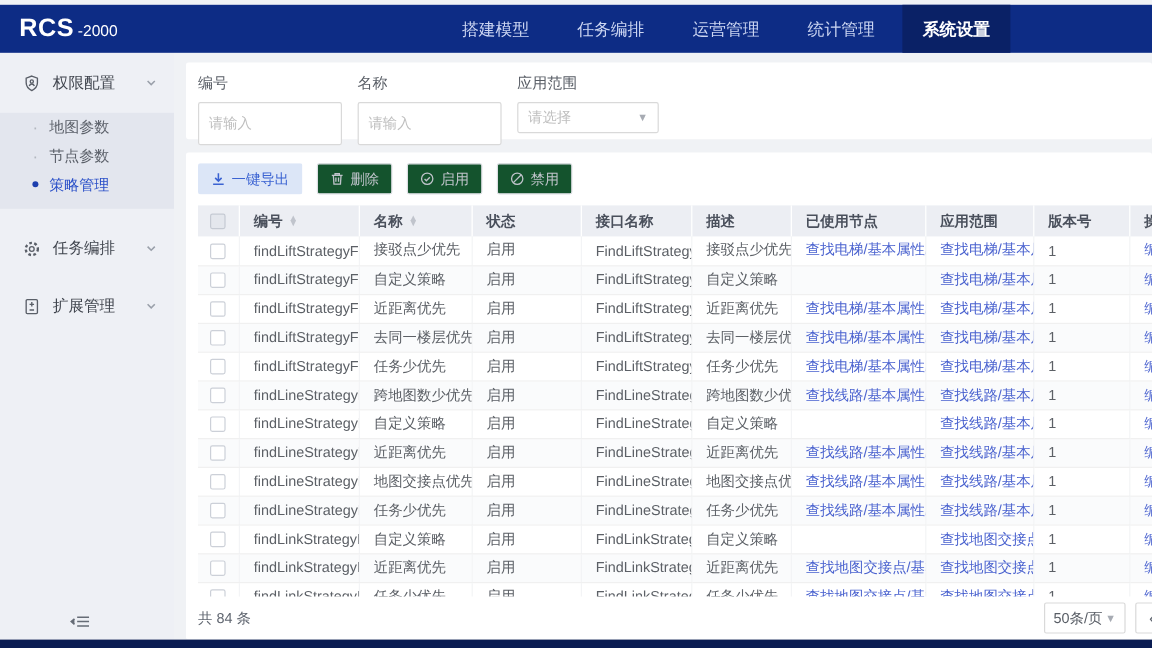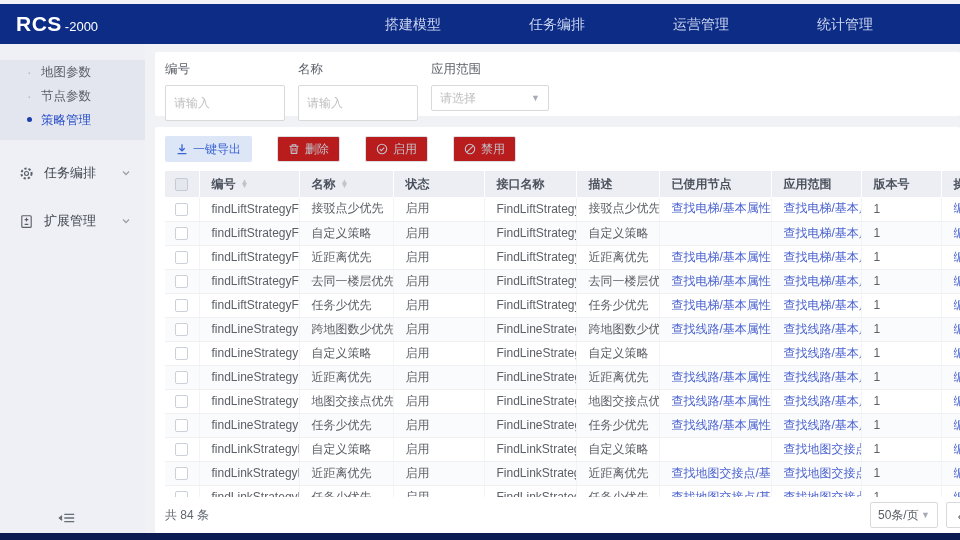--- a/index.html
+++ b/index.html
@@ -8,21 +8,21 @@
     font-family: "Liberation Sans", "DejaVu Sans", sans-serif;
     font-size: 12px; color: #5c6066; background: #f0f2f5; position: relative;
   }
 
   
   .navbar { position: absolute; top: 4px; left: 0; width: 960px; height: 40px;
     background: #0d2c85; display: flex; align-items: center; z-index: 5; }
   .logo { margin-left: 16px; color: #fff; white-space: nowrap; }
   .logo .lg { font-size: 21px; font-weight: bold; letter-spacing: .5px; }
   .logo .sm { font-size: 13px; margin-left: 3px; }
-  .nav-items { position: absolute; left: 368px; top: 0; height: 40px; display: flex; gap: 48px; }
+  .nav-items { position: absolute; left: 368px; top: 0; height: 40px; display: flex; }
   .nav-item { height: 40px; line-height: 40px; padding: 0 17px; margin-right: 6px;
     color: #ccd6f2; font-size: 14px; cursor: pointer; }
   .nav-item.active { background: #0a2166; color: #fff; font-weight: bold; }
 
   
   .sidebar { position: absolute; top: 40px; left: 0; bottom: 7px; width: 145px;
     background: #eef0f5; padding-top: 12px; }
   .side-item { height: 34px; display: flex; align-items: center; padding-left: 18px;
     font-size: 13px; color: #40454e; position: relative; cursor: pointer; }
   .side-item .s-icon { width: 16px; height: 16px; margin-right: 10px; display: inline-flex;
@@ -54,24 +54,24 @@
     border: 1px solid #d9d9d9; border-radius: 2px; padding: 0 8px; font-size: 12px;
     color: #333; outline: none; font-family: inherit; }
   .fgroup input::placeholder { color: #bfbfbf; }
   .fake-select { margin-top: 7px; width: 118px; height: 26px; border: 1px solid #d9d9d9;
     border-radius: 2px; background: #fff; display: flex; align-items: center;
     justify-content: space-between; padding: 0 8px; color: #bfbfbf; cursor: pointer; }
   .fake-select .caret { color: #a7abb3; font-size: 9px; }
 
   .table-card { position: absolute; left: 10px; right: 0; top: 87px; bottom: 0;
     background: #fff; border-radius: 2px; display: flex; flex-direction: column; overflow: hidden; }
-  .toolbar { padding: 9px 10px 0 10px; display: flex; gap: 25px; flex-shrink: 0; }
+  .toolbar { padding: 9px 10px 0 10px; display: flex; gap: 12px; flex-shrink: 0; }
   .btn { height: 26px; display: inline-flex; align-items: center; gap: 5px; padding: 0 10px;
     font-size: 12px; border-radius: 2px; cursor: pointer; border: 1px solid transparent;
-    font-family: inherit; background: #b91c1c; }
+    font-family: inherit; background: #14532d; }
   .btn.export { background: #dce6f7; color: #3b63d2; }
   .btn.disabled { border-color: #dcdee3; color: #bfc3ca; cursor: not-allowed; }
 
   .table-wrap { margin: 9px 0 0 10px; flex: 1; overflow: hidden; }
   table { table-layout: fixed; border-collapse: collapse; width: 836px; }
   col.c-check { width: 34px; } col.c-id { width: 100px; } col.c-name { width: 94px; }
   col.c-status { width: 91px; } col.c-iface { width: 92px; } col.c-desc { width: 83px; }
   col.c-nodes { width: 112px; } col.c-scope { width: 90px; } col.c-ver { width: 80px; }
   col.c-op { width: 60px; }
   th { background: #eceef3; height: 26px; font-size: 12px; color: #4a505c; font-weight: 600;
@@ -110,25 +110,41 @@
 
 <div class="navbar">
   <div class="logo">
     <span class="lg">RCS</span><span class="sm">-2000</span>
   </div>
   <div class="nav-items">
     <div class="nav-item">搭建模型</div>
     <div class="nav-item">任务编排</div>
     <div class="nav-item">运营管理</div>
     <div class="nav-item">统计管理</div>
+    <div class="nav-item active">系统设置</div>
   </div>
 </div>
 
 <div class="sidebar">
 
+  <div class="side-item">
+    <span class="s-icon">
+      <svg width="15" height="15" viewBox="0 0 16 16" fill="none" stroke="#5a5f68" stroke-width="1.2">
+        <path d="M8 1.5l5 1.8v4.2c0 3.3-2 5.4-5 6.9-3-1.5-5-3.6-5-6.9V3.3z"></path>
+        <circle cx="8" cy="6.3" r="1.4"></circle>
+          <path d="M5.7 10.3c.5-1.2 1.3-1.8 2.3-1.8s1.8.6 2.3 1.8"></path>
+      </svg>
+    </span>
+    <span>权限配置</span>
+    <span class="chev">
+      <svg width="10" height="10" viewBox="0 0 10 10" fill="none" stroke="#9aa0aa" stroke-width="1.3">
+          <path d="M2 3.5l3 3 3-3"></path>
+        </svg>
+    </span>
+  </div>
 
   <div class="side-group">
     <div class="sub-item">
       <span class="dot">·</span>
       <span>地图参数</span>
     </div>
     <div class="sub-item">
       <span class="dot">·</span>
       <span>节点参数</span>
     </div>

